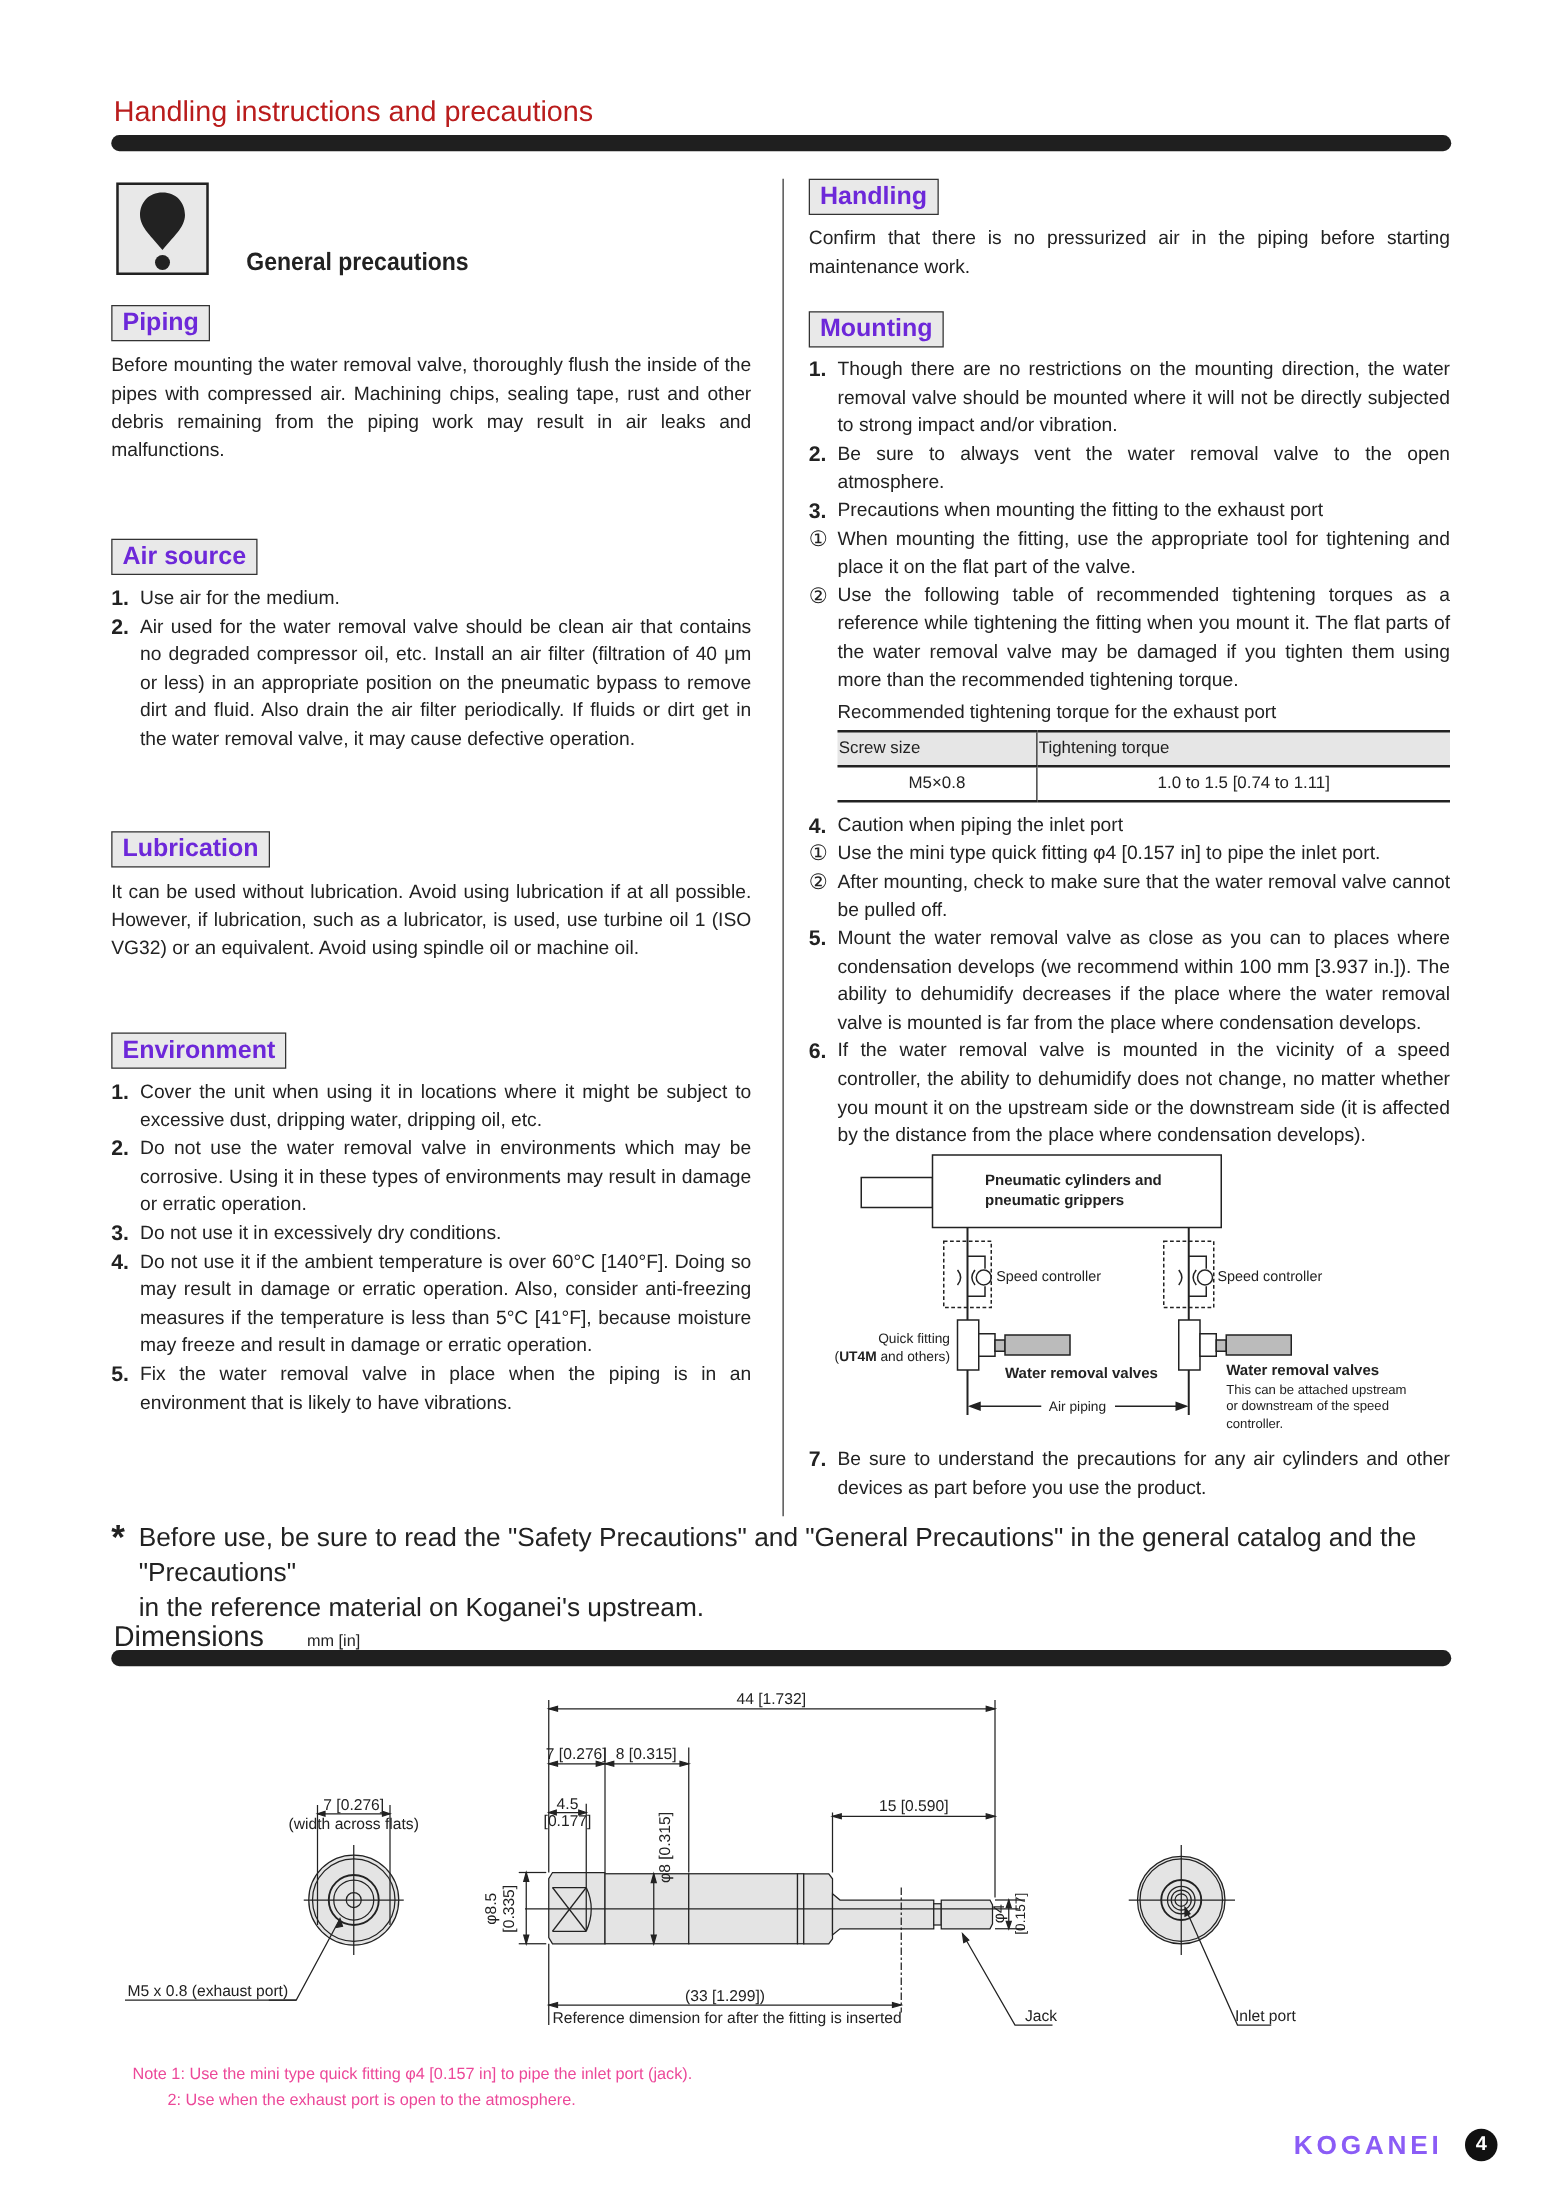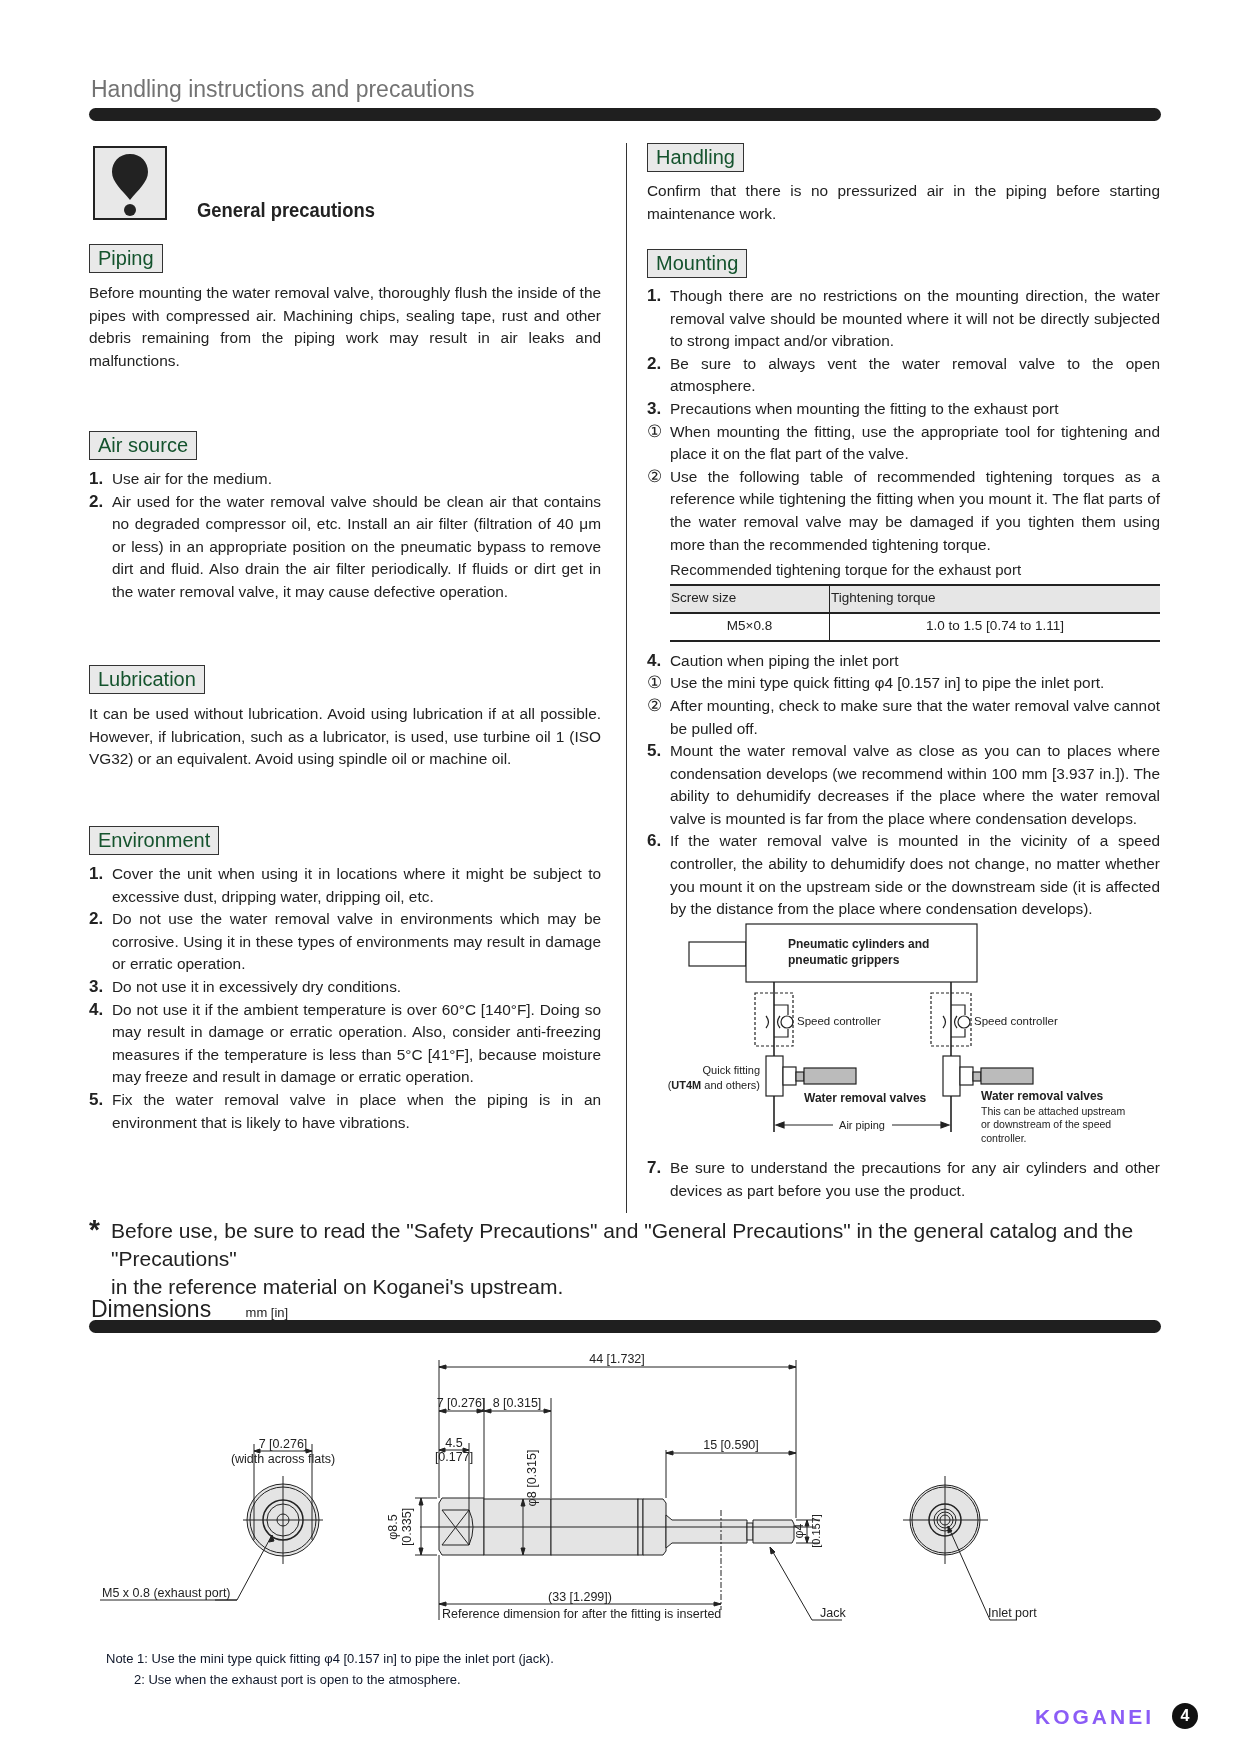--- a/index.html
+++ b/index.html
@@ -1,47 +1,47 @@
 <!DOCTYPE html>
 <html><head>
 <meta charset="utf-8">
 <style>
   html, body { margin:0; padding:0; background:#ffffff; }
   body { width:1240px; height:1754px; position:relative; overflow:hidden;
          font-family:"Liberation Sans", sans-serif; color:#222; }
   .abs { position:absolute; }
-  .page-title { left:91px; top:76px; font-size:23px; color:#737373; }
+  .page-title { left:91px; top:76px; font-size:23px; color:#b91c1c; }
   .bar { left:89px; width:1072px; height:13px; background:#1f1f1f; border-radius:7px; }
   .col-divider { left:626px; top:143px; width:1px; height:1070px; background:#333; }
 
   .warn-box { left:93px; top:146px; width:74px; height:74px; border:2px solid #222;
               background:#e8e8e8; box-sizing:border-box; }
   .gen-prec { left:197px; top:199px; font-size:20px; font-weight:bold; color:#222;
               transform:scaleX(0.92); transform-origin:left; }
 
-  .sec-head { border:1.5px solid #333; background:#e9e9e9; font-weight:normal; font-size:20px;
-              padding:1px 8px 2px 8px; color:#14532d; display:inline-block; line-height:24px; }
+  .sec-head { border:1.5px solid #333; background:#e9e9e9; font-weight:bold; font-size:20px;
+              padding:1px 8px 2px 8px; color:#6d28d9; display:inline-block; line-height:24px; }
   .col { font-size:15.4px; line-height:22.6px; color:#222; text-align:justify; }
   .col p { margin:0; }
   .li { position:relative; padding-left:23px; }
   .li .num { position:absolute; left:0; top:0; font-weight:bold; font-size:17px; }
   .li .circ { position:absolute; left:0; top:0; font-size:17px; }
 
   .torque-caption { font-size:15px; }
   table.torque { border-collapse:collapse; width:100%; font-size:13.5px; margin-top:2px; }
   table.torque th { background:#e6e6e6; font-weight:normal; border-top:2px solid #222; border-bottom:2px solid #222; height:24px; }
   table.torque td { border-bottom:2px solid #222; height:24px; text-align:center; }
   table.torque th + th, table.torque td + td { border-left:1.5px solid #222; }
 
   .notice { left:89px; top:1217px; font-size:21px; line-height:28px; color:#222; }
   .notice .star { font-size:28px; font-weight:bold; position:absolute; left:0; top:-1px; }
   .dim-title { left:91px; top:1296px; font-size:23px; color:#222; }
   .dim-title small { font-size:13px;margin-left:28px; }
 
-  .notes { left:106px; top:1648px; font-size:13px; line-height:21px; color:#0f172a; }
+  .notes { left:106px; top:1648px; font-size:13px; line-height:21px; color:#ec4899; }
   .footer-logo { left:1035px; top:1705px; font-size:21px; font-weight:bold; letter-spacing:3px; color:#8b5cf6; }
   .page-num { left:1172px; top:1703px; width:26px; height:26px; border-radius:50%; background:#111; color:#fff;
               font-size:16px; font-weight:bold; text-align:center; line-height:26px; }
   svg text { font-family:"Liberation Sans", sans-serif; }
 </style>
 </head>
 <body>
 
 <div class="abs page-title">Handling instructions and precautions</div>
 <div class="abs bar" style="top:108px;"></div>

